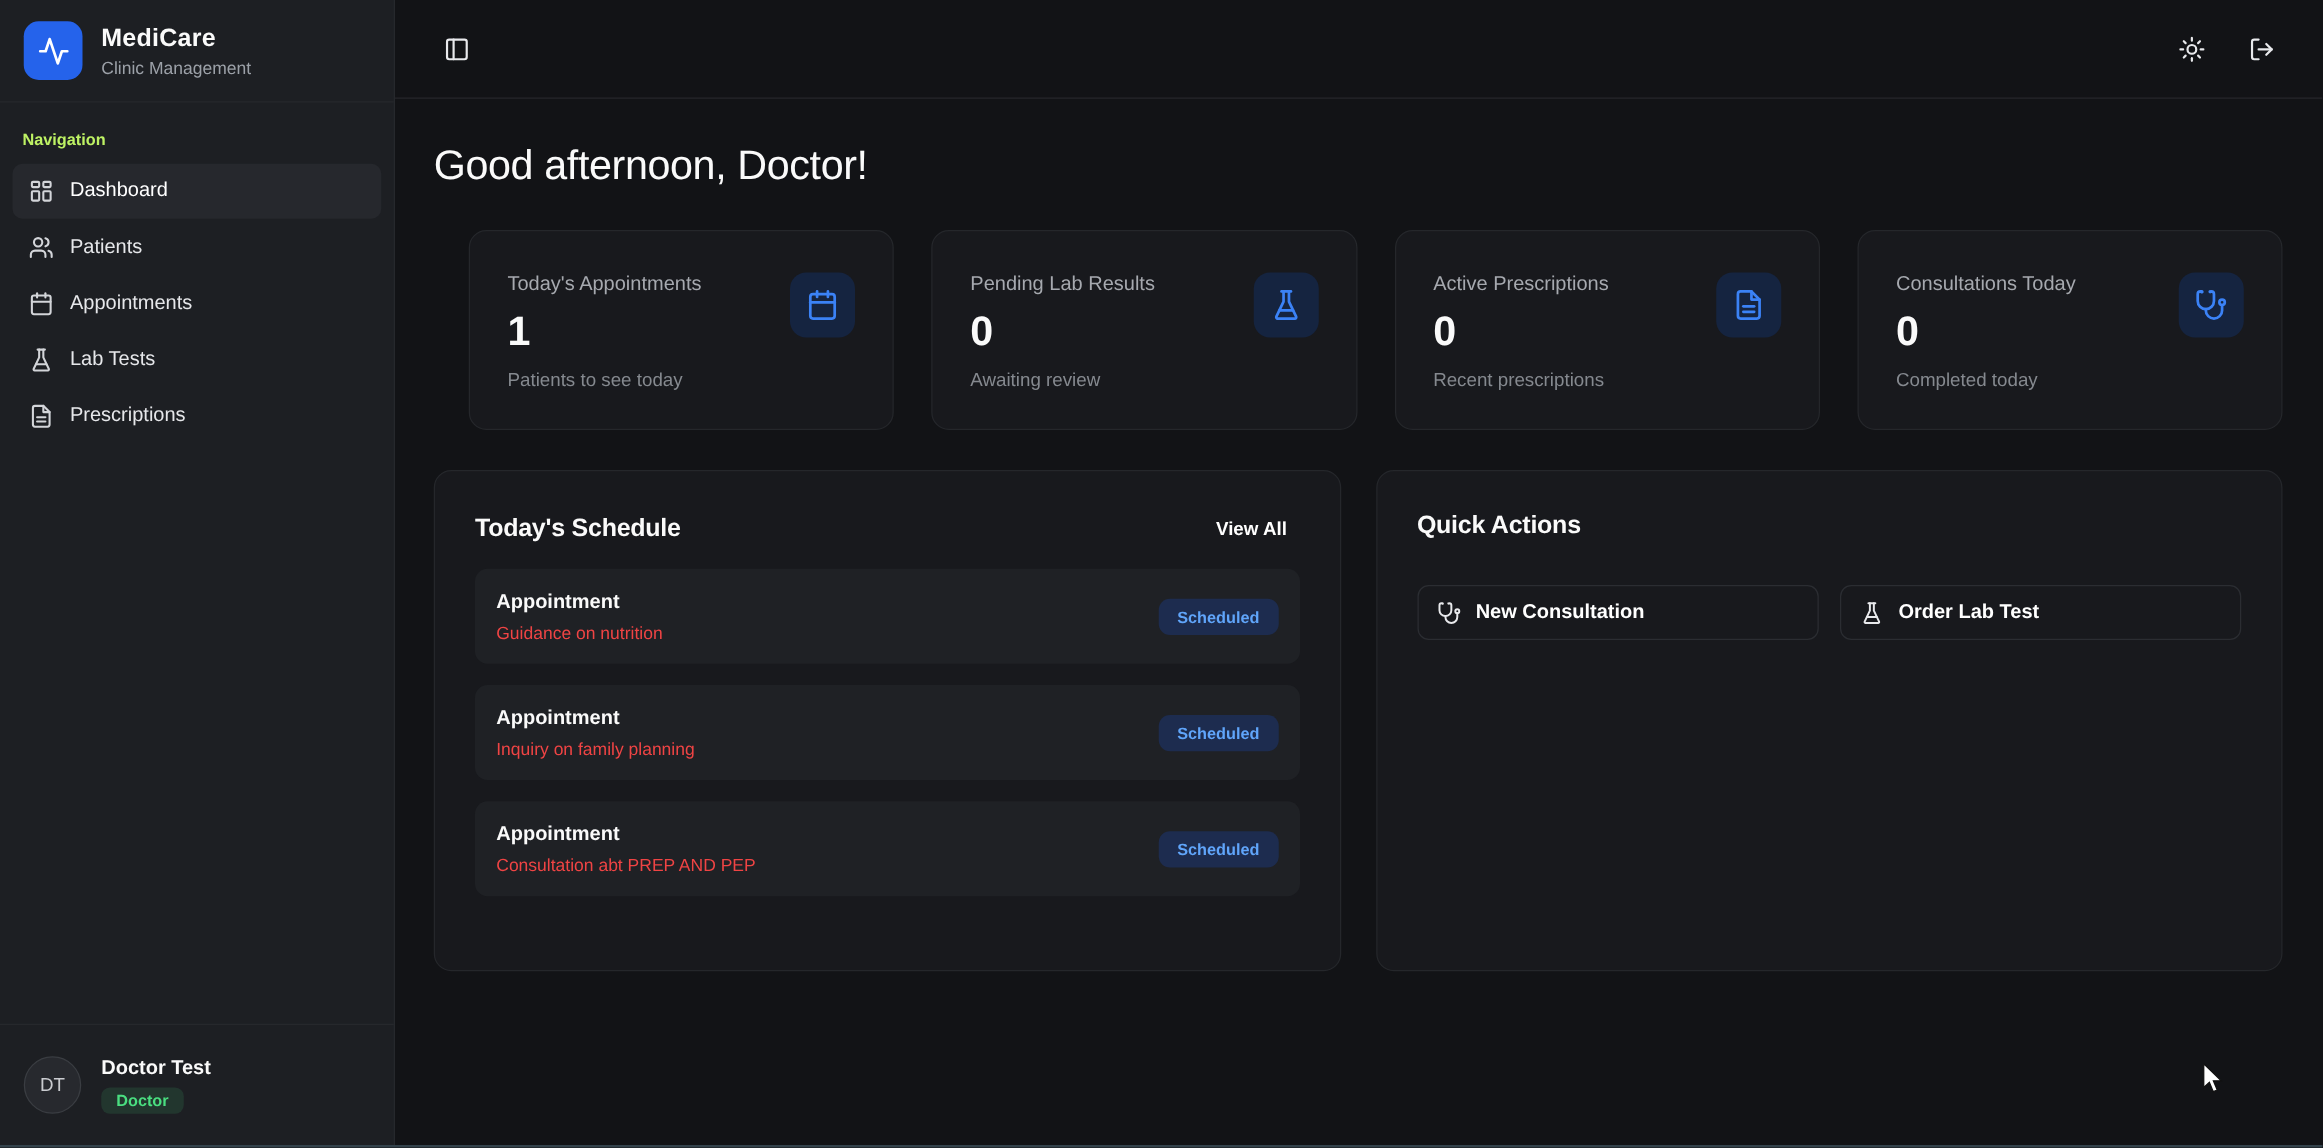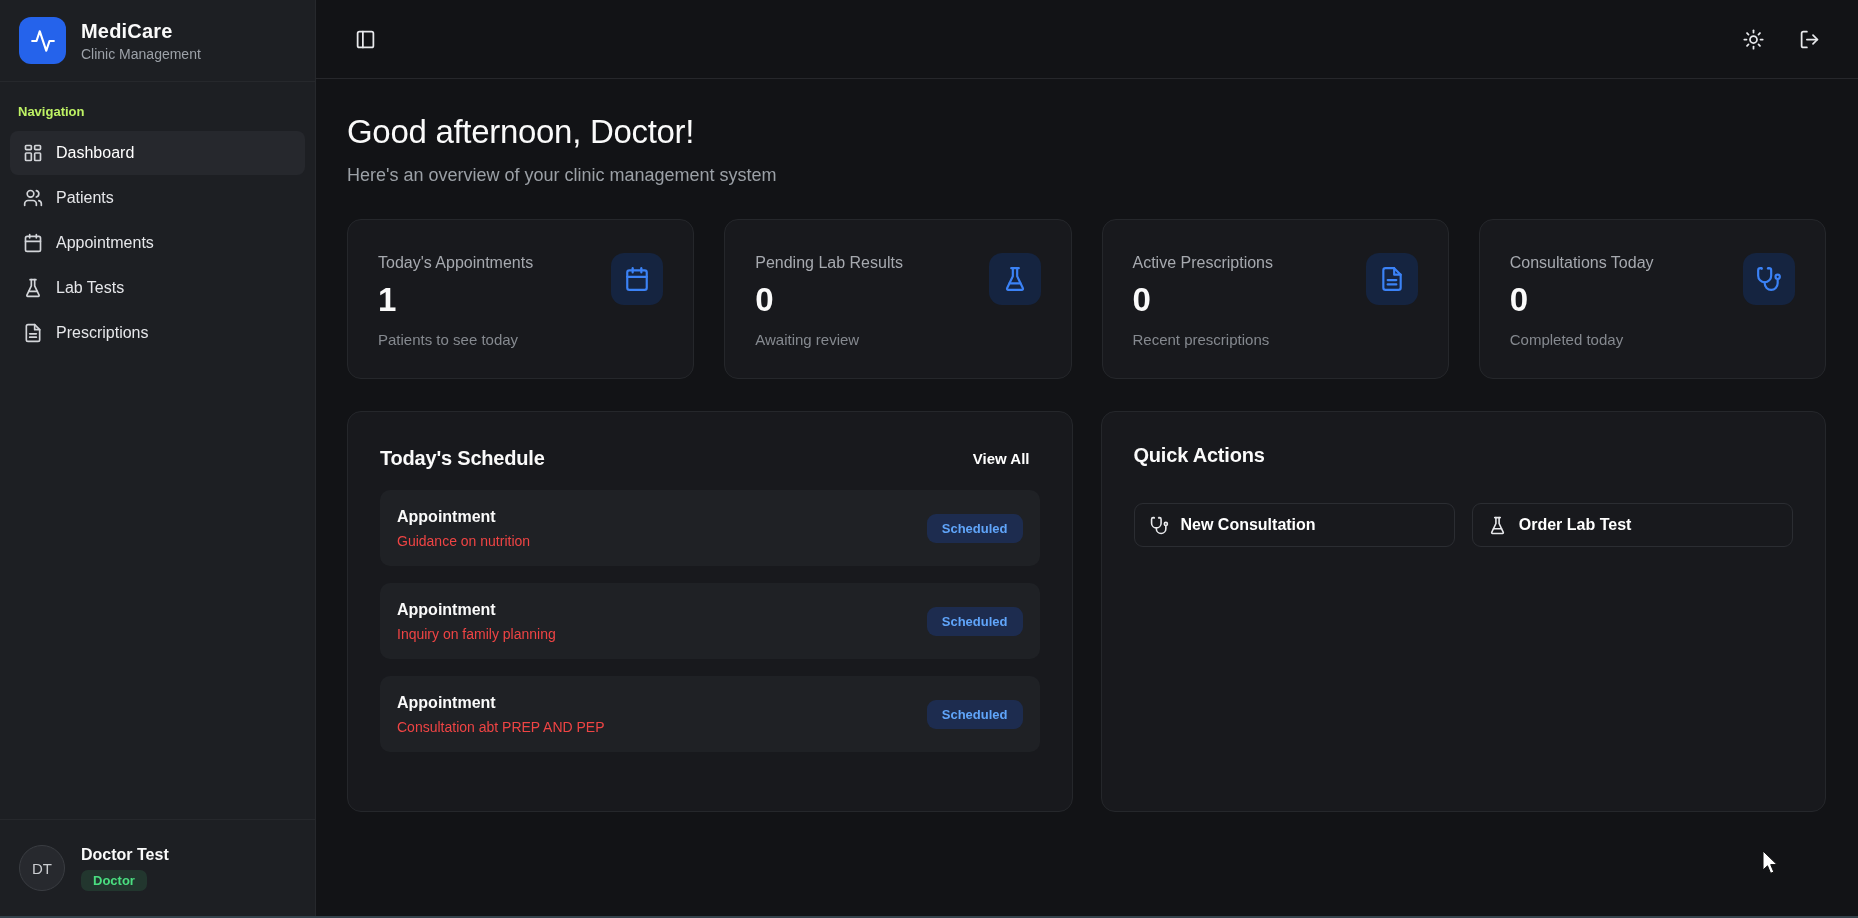--- a/index.html
+++ b/index.html
@@ -42,21 +42,21 @@
   .topbar{height:79px;min-height:79px;display:flex;align-items:center;padding:0 30px;
     border-bottom:1px solid #26272b;}
   .icon-btn{width:38px;height:38px;border:none;background:transparent;color:#e8e9ec;
     display:flex;align-items:center;justify-content:center;cursor:pointer;border-radius:8px;}
   .topbar .spacer{flex:1;}
   .topbar .icon-btn + .icon-btn{margin-left:18px;}
   .content{flex:1;padding:34px 32px 0 31px;overflow:hidden;}
   .greeting{font-size:33px;font-weight:normal;letter-spacing:-.3px;}
   .greeting-sub{font-size:18px;color:#9ba0a6;margin-top:14px;}
   
-  .stats{display:grid;grid-template-columns:repeat(4,1fr);gap:30px;margin-top:33px;}
+  .stats{display:grid;grid-template-columns:repeat(4,1fr);gap:30px;margin-top:33px;margin-left:28px;}
   .stat-card{position:relative;height:160px;background:var(--card-bg);
     border:1px solid var(--card-border);border-radius:14px;padding:34px 30px;}
   .stat-label{font-size:16px;color:#a6a9af;}
   .stat-value{font-size:33px;font-weight:bold;margin-top:9px;}
   .stat-caption{font-size:15px;color:#85898f;margin-top:12px;}
   .stat-iconbox{position:absolute;top:33px;right:30px;width:52px;height:52px;border-radius:13px;
     background:#152440;display:flex;align-items:center;justify-content:center;color:var(--accent);}
   
   .panels{display:grid;grid-template-columns:1fr 1fr;gap:28px;margin-top:32px;}
   .panel{height:401px;background:var(--card-bg);border:1px solid var(--card-border);
@@ -204,21 +204,20 @@
             <path d="M9 21H5a2 2 0 0 1-2-2V5a2 2 0 0 1 2-2h4"></path>
             <polyline points="16 17 21 12 16 7"></polyline>
             <line x1="21" y1="12" x2="9" y2="12"></line>
           </svg>
       </span>
     </button>
   </header>
 
   <div class="content">
     <h1 class="greeting">Good afternoon, Doctor!</h1>
-    <p class="greeting-sub">Here's an overview of your clinic management system</p>
 
     <div class="stats">
       <div class="stat-card">
         <div class="stat-label">Today's Appointments</div>
         <div class="stat-value">1</div>
         <div class="stat-caption">Patients to see today</div>
         <div class="stat-iconbox">
           <svg width="26" height="26" viewBox="0 0 24 24" fill="none" stroke="currentColor" stroke-width="2" stroke-linecap="round" stroke-linejoin="round">
               <rect x="3" y="4" width="18" height="18" rx="2"></rect>
               <line x1="16" y1="2" x2="16" y2="6"></line>

